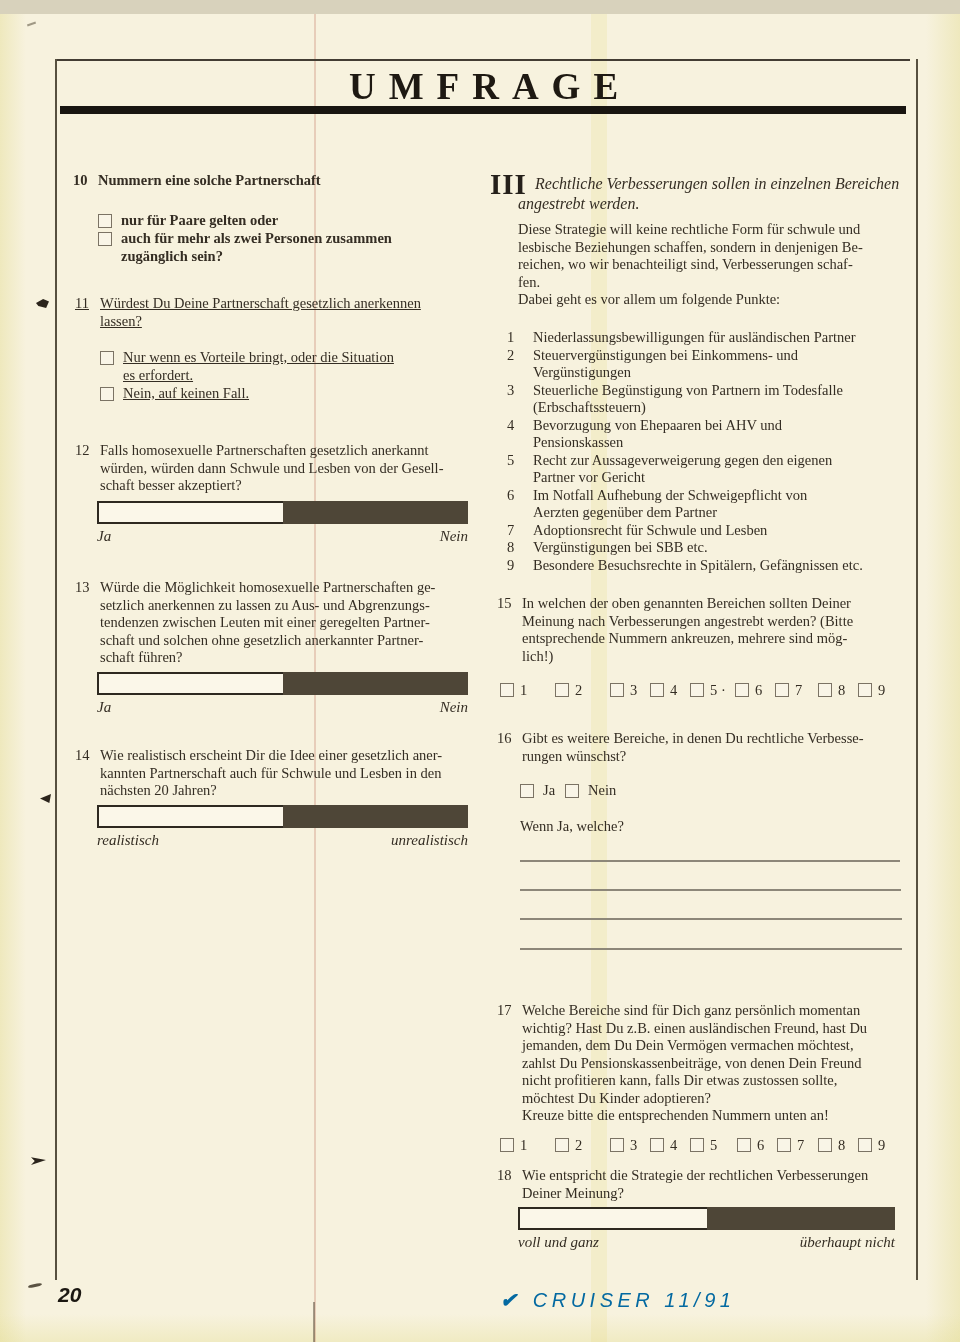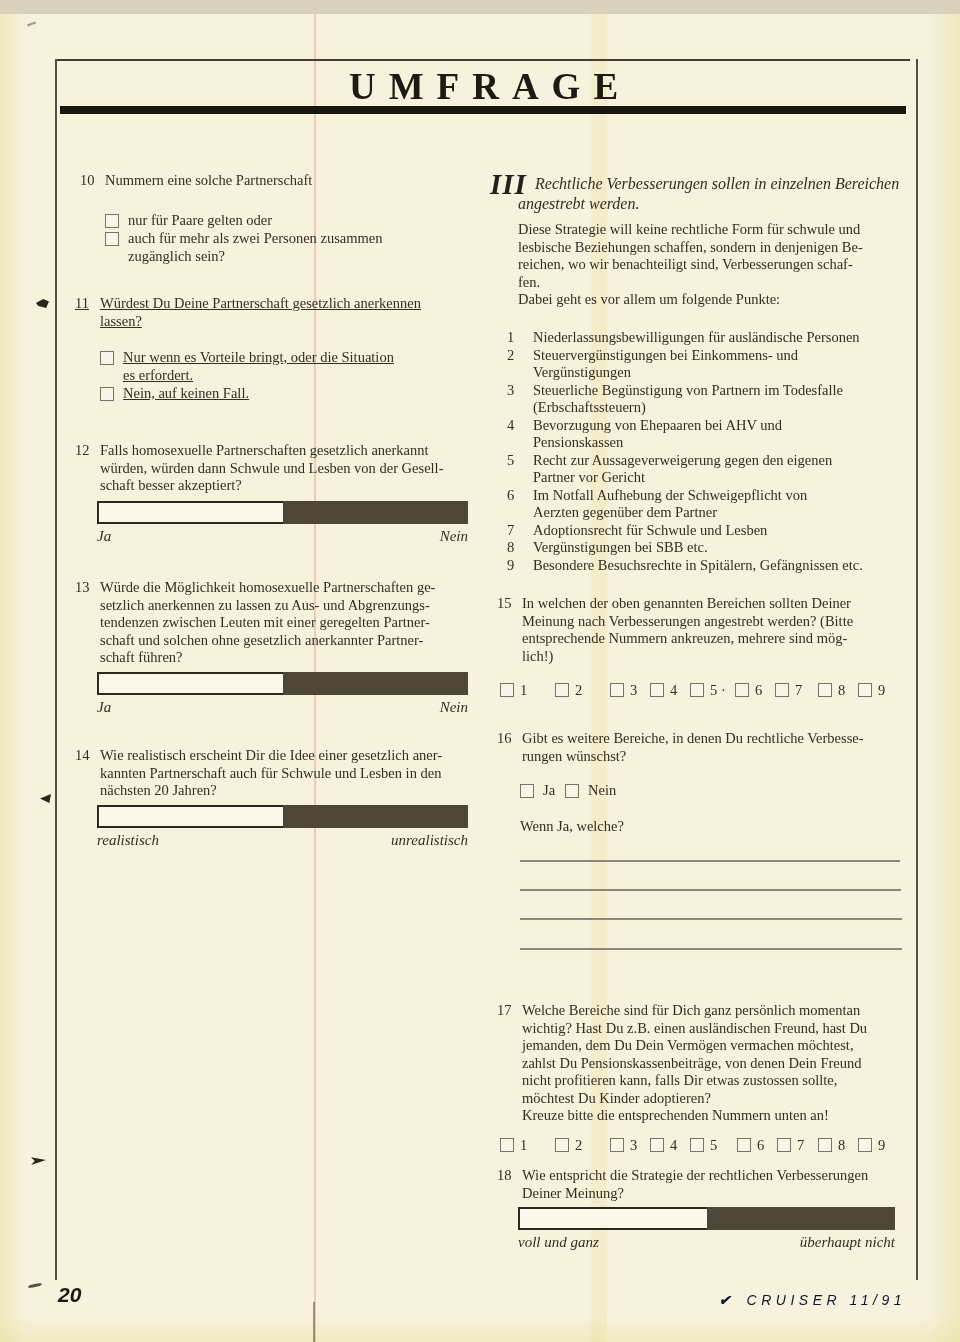--- a/index.html
+++ b/index.html
@@ -27,34 +27,34 @@
   .q{display:flex;}
   .qnum{flex:none;width:25px;}
   .qtext{white-space:pre;}
   .opts{margin-left:25px;}
   .opt{display:flex;margin-top:1px;}
   .cb{flex:none;display:inline-block;width:12px;height:12px;border:1.5px solid #7b7364;margin-top:2px;margin-right:9px;background:rgba(255,255,255,.28);}
   .optx{white-space:pre;}
   .scale{position:relative;height:19px;border:2px solid #2e2920;background:#fbf7e9;}
   .scale .dark{position:absolute;top:-2px;bottom:-2px;right:-2px;width:calc(50% + 2px);background:#4e4637;}
   .slabels{display:flex;justify-content:space-between;font-style:italic;font-size:15px;margin-top:4px;}
-  .numeral{font-style:italic;font-weight:bold;font-size:29px;line-height:29px;letter-spacing:1px;color:#25201a;}
+  .numeral{font-weight:bold;font-size:29px;line-height:29px;letter-spacing:1px;color:#25201a;}
   .hitalic{font-style:italic;font-size:16px;line-height:19px;white-space:pre;}
   .para{white-space:pre;}
   .pt{display:flex;}
   .pn{flex:none;width:26px;}
   .px{white-space:pre;}
   .cbrow{position:relative;height:17px;}
   .cbp{position:absolute;top:0;display:flex;}
   .cbp .cb{margin-top:1px;margin-right:6px;}
   .janein{display:flex;align-items:flex-start;}
   .ansline{height:2px;background:#8d8779;}
   .mark{position:absolute;background:#2b241b;}
   .footer-num{font-family:"Liberation Sans",sans-serif;font-style:italic;font-weight:bold;font-size:21px;color:#1c1812;}
-  .footer-mag{font-family:"Liberation Sans",sans-serif;font-style:italic;font-size:14px;letter-spacing:4.5px;color:#0f172a;text-align:right;}
+  .footer-mag{font-family:"Liberation Sans",sans-serif;font-style:italic;font-size:20px;letter-spacing:4.5px;color:#0369a1;}
   .footer-mag .chk{font-weight:bold;margin-right:16px;letter-spacing:0;}
 </style>
 </head>
 <body>
 
 <div class="page">
 
   <div class="tint t-left"></div>
   <div class="tint t-right"></div>
   <div class="tint t-bottom"></div>
@@ -67,21 +67,21 @@
   <div class="abs hline-thick" style="top:92px;left:60px;width:846px;"></div>
   <div class="abs vline" style="left:55px;top:45px;height:1221px;"></div>
   <div class="abs vline" style="left:916px;top:45px;height:1221px;"></div>
 
   <span class="mark" style="left:27px;top:9px;width:9px;height:2px;transform:rotate(-20deg);background:rgba(90,80,60,.55);"></span>
   <span class="mark" style="left:36px;top:285px;width:13px;height:9px;clip-path:polygon(0 45%,55% 0,100% 28%,78% 100%,18% 78%);"></span>
   <span class="mark" style="left:40px;top:780px;width:11px;height:9px;clip-path:polygon(0 50%,100% 0,85% 100%);"></span>
   <span class="mark" style="left:31px;top:1142px;width:15px;height:9px;clip-path:polygon(0 15%,100% 45%,0 100%,25% 55%);"></span>
   <span class="mark" style="left:28px;top:1270px;width:14px;height:3px;border-radius:40%/60%;transform:rotate(-12deg);background:#5a5242;"></span>
 
-  <div class="abs" style="top:158px;left:80px;width:405px;">
+  <div class="abs" style="top:158px;left:73px;width:405px;font-weight:bold;">
     <div class="q">
       <span class="qnum">10</span>
       <span class="qtext">Nummern eine solche Partnerschaft</span>
     </div>
     <div class="opts" style="margin-top:22px;">
       <div class="opt">
         <span class="cb"></span>
         <span class="optx">nur für Paare gelten oder</span>
       </div>
       <div class="opt">
@@ -167,21 +167,21 @@
 
   <div class="abs para" style="top:207px;left:518px;width:392px;">Diese Strategie will keine rechtliche Form für schwule und
 lesbische Beziehungen schaffen, sondern in denjenigen Be-
 reichen, wo wir benachteiligt sind, Verbesserungen schaf-
 fen.
 Dabei geht es vor allem um folgende Punkte:</div>
 
   <div class="abs" style="top:315px;left:507px;width:405px;">
     <div class="pt">
         <span class="pn">1</span>
-        <span class="px">Niederlassungsbewilligungen für ausländische Personen</span>
+        <span class="px">Niederlassungsbewilligungen für ausländischen Partner</span>
       </div>
     <div class="pt">
         <span class="pn">2</span>
         <span class="px">Steuervergünstigungen bei Einkommens- und
 Vergünstigungen</span>
       </div>
     <div class="pt">
         <span class="pn">3</span>
         <span class="px">Steuerliche Begünstigung von Partnern im Todesfalle
 (Erbschaftssteuern)</span>

